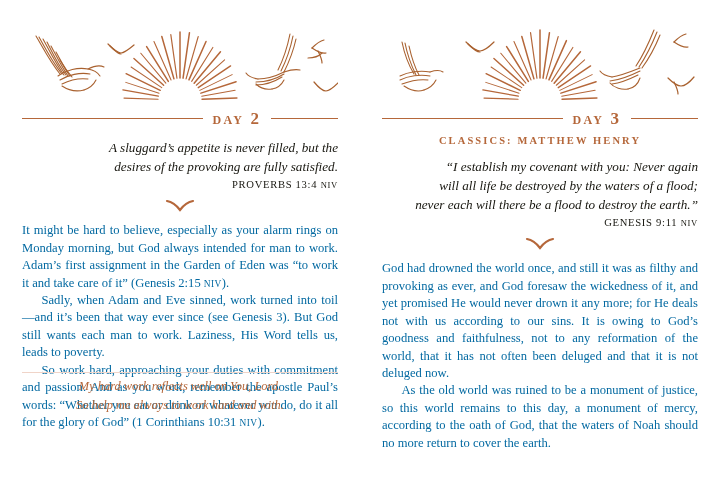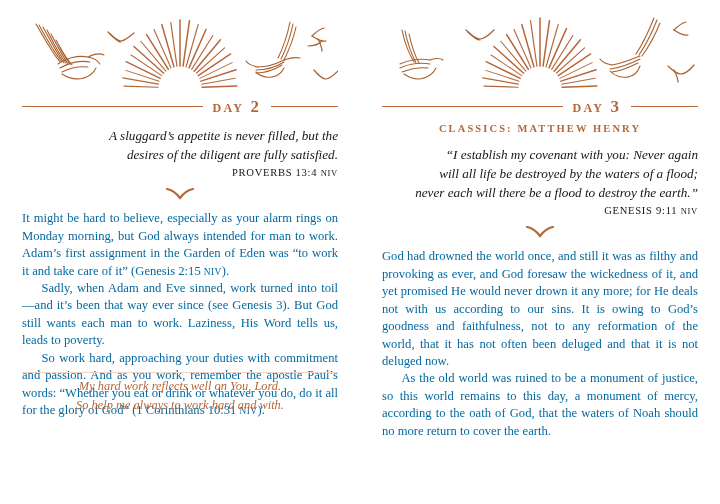--- a/index.html
+++ b/index.html
@@ -19,21 +19,21 @@
     display: flex;
     width: 720px;
     height: 504px;
   }
 
   .page {
     width: 360px;
     height: 504px;
     position: relative;
     box-sizing: border-box;
-    padding: 0 22px;
+    padding: 12px 22px;
   }
 
   
   .ornament {
     position: relative;
     height: 88px;
     margin: 8px 0 0 0;
   }
   .ornament svg {
     display: block;
@@ -227,21 +227,21 @@
     </div>
 
     <div class="day-head">
       <span class="day-rule left"></span>
       <span class="day-title">Day 2</span>
       <span class="day-rule right"></span>
     </div>
 
     <div class="verse">
       <span class="line">A sluggard’s appetite is never filled, but the</span>
-      <span class="line">desires of the diligent are fully satisfied.</span>
+      <span class="line">desires of the provoking are fully satisfied.</span>
     </div>
     <div class="verse-ref">
       <span>Proverbs 13:4</span>
       <span class="sm">NIV</span>
     </div>
 
     <svg class="chevron" width="30" height="13" viewBox="0 0 30 13">
       <path d="M2 2 C8 3, 12 7, 15 11 C18 7, 22 3, 28 2" stroke="#b5673a" stroke-width="2.2" fill="none" stroke-linecap="round"></path>
     </svg>
 

